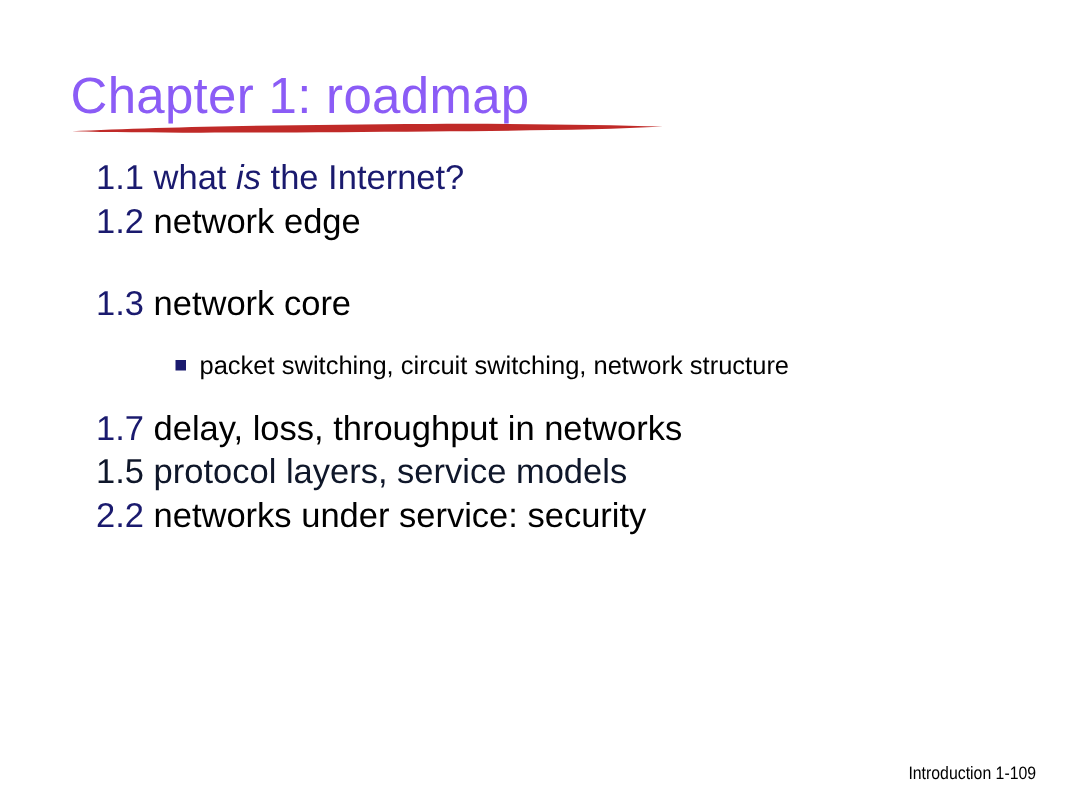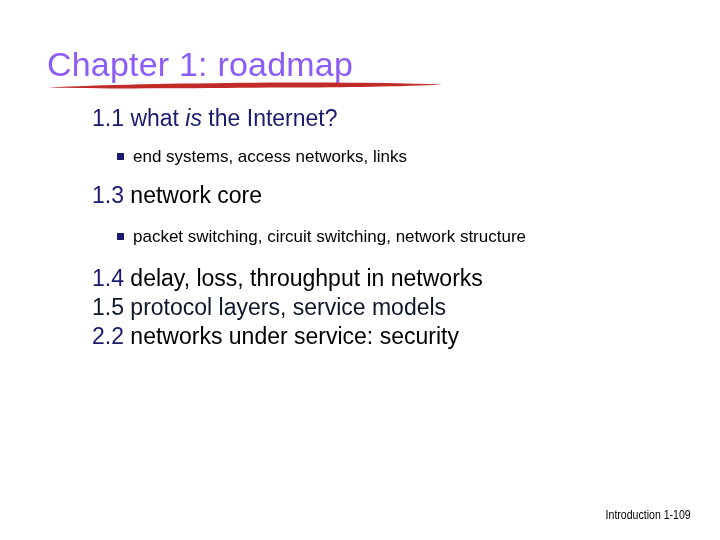--- a/index.html
+++ b/index.html
@@ -43,21 +43,21 @@
     left: 0;
     top: 104px;
     width: 720px;
   }
 
   .level1 {
     position: relative;
     font-size: 23px;
     line-height: 29px;
     color: #000000;
-    padding-left: 92px;
+    padding-left: 64px;
     white-space: nowrap;
   }
   .level1 .num {
     color: #1a1a6e;
   }
   .level1.all-blue,
   .level1.all-blue .num {
     color: #1a1a6e;
   }
   .level1.red,
@@ -111,45 +111,44 @@
   <path d="M2,9.5 C60,6.6 150,5.0 240,4.6 C300,4.3 355,5.2 396,6.4
            C356,8.6 300,9.2 240,9.6 C150,10.2 60,11.2 2,9.5 Z" fill="#c02a28"></path>
 </svg>
 
 <div id="roadmap-list">
 
   <div class="level1 all-blue">
     <span class="num">1.1</span><span>&nbsp;</span><span>what </span><span class="ital">is</span><span> the Internet?</span>
   </div>
 
+  <div class="level1">
+    <span class="num">1.2</span><span> network edge</span>
+  </div>
 
   <div class="gap-md"></div>
 
-  <div class="level2">
-    <span class="bullet"></span>
-    <span>end systems, access networks, links</span>
-  </div>
 
   <div class="gap-md"></div>
 
   <div class="level1">
     <span class="num">1.3</span><span> network core</span>
   </div>
 
   <div class="gap-lg"></div>
 
   <div class="level2">
     <span class="bullet"></span>
     <span>packet switching, circuit switching, network structure</span>
   </div>
 
   <div class="gap-lg"></div>
 
   <div class="level1">
-    <span class="num">1.4</span><span> delay, loss, throughput in networks</span>
+    <span class="num">1.7</span><span> delay, loss, throughput in networks</span>
   </div>
 
   <div class="level1 red">
     <span class="num">1.5</span><span> protocol layers, service models</span>
   </div>
 
   <div class="level1">
     <span class="num">2.2</span><span> networks under service: security</span>
   </div>
 

